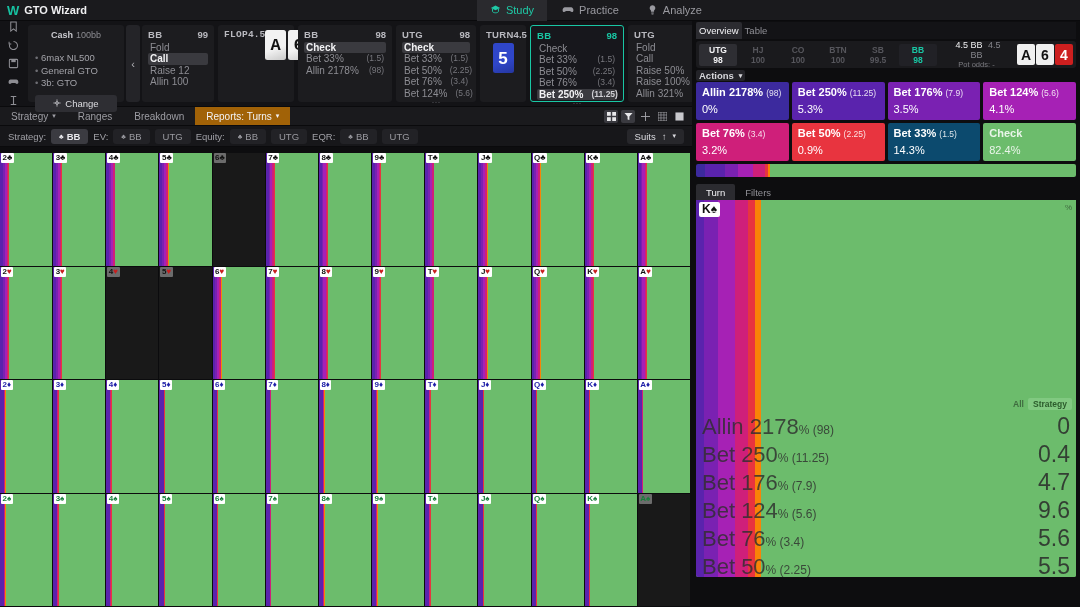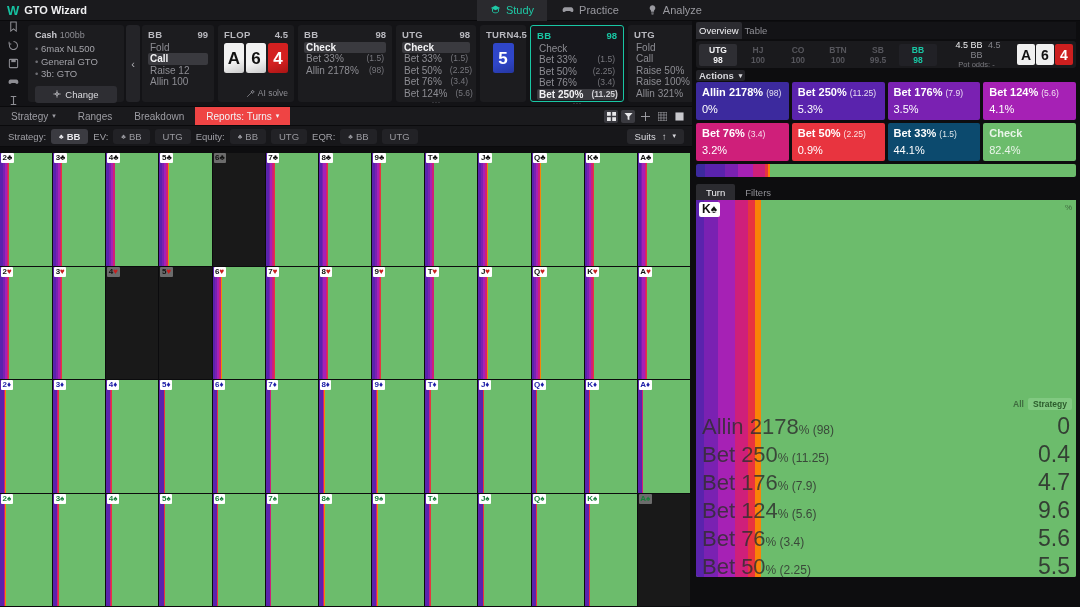--- a/index.html
+++ b/index.html
@@ -50,37 +50,37 @@
   }
   .panel-head { display: flex; justify-content: space-between; font-size: 9.5px; color: #b9b9bf; margin-bottom: 2px; font-weight:bold; }
   .panel-head .pos { letter-spacing: .3px; }
   .acts { display: flex; flex-direction: column; gap: 0px; }
   .act { display: flex; justify-content: space-between; gap: 8px; font-size: 10px; color: #8d8d93; padding: 0px 2px; border-radius: 2px; line-height: 11.4px; white-space: nowrap; }
   .act .amt { color: #77777d; font-size: 8.5px; }
   .act.sel { background: #3a3a3f; color: #f2f2f4; font-weight: bold; }
   .act.sel .amt { color: #cfcfd4; }
 
   .panel.cfg { width: 96px; padding: 4px 7px; }
-  .cfg-title { font-size: 10px; color: #c8c8cd; font-weight: bold; margin-bottom: 3px;}
+  .cfg-title { font-size: 10px; color: #c8c8cd; font-weight: bold; margin-bottom: 12px; text-align: center;}
   .cfg-title span { color: #8c8c92; font-weight: normal; font-size:9px;}
   .cfg-list { list-style: none; font-size: 9.5px; color: #a3a3a9; line-height: 12.5px; }
   .cfg-list li::before { content: "• "; color: #6e6e74; }
   .change-btn {
     margin-top: 5px; background: #2e2e33; border-radius: 3px; text-align: center;
     font-size: 9.5px; color: #dcdce0; padding: 3px 0; display:flex; align-items:center; justify-content:center; gap:4px;
   }
 
   .collapse {
     width: 14px; background: #242428; margin: 4px 0; border-radius: 3px;
     display: flex; align-items: center; justify-content: center; color: #b0b0b6;
     font-size: 11px; flex: none;
   }
 
   .panel.bb1 { width: 72px; }
-  .panel.board { width: 76px; display: flex; flex-direction: column; }
+  .panel.board { width: 76px; display: flex; flex-direction: row; font-family: Liberation Mono, monospace; }
   .cards { display: flex; gap: 2px; justify-content: center; margin-top: 1px; }
   .pcard {
     width: 21px; height: 30px; border-radius: 2.5px; background: linear-gradient(160deg,#f2f2f2 60%, #c9c9c9);
     color: #121212; font-weight: bold; font-size: 17px; display: flex;
     align-items: center; justify-content: center; line-height: 1;
   }
   .pcard.red { background: linear-gradient(160deg,#d32020 60%, #a81414); color: #fff; }
   .pcard.blue { background: linear-gradient(160deg,#2f46c8 60%, #2536a0); color: #fff; }
   .aisolve { margin-top: auto; text-align: right; font-size: 8.5px; color: #8e8e94; display:flex; gap:3px; justify-content:flex-end; align-items:center;}
 
@@ -91,21 +91,21 @@
   .panel.bbhl .panel-head { color: #19c7a4; }
   .panel.utg2 { width: 88px; }
   .dots { text-align: center; font-size: 9px; color: #5c5c62; line-height: 6px; }
 
   
   .tabsrow {
     height: 19px; background: #1a1a1d; display: flex; align-items: stretch;
     border-bottom: 1px solid #0a0a0c;
   }
   .tabitem { padding: 0 11px; display: flex; align-items: center; font-size: 10px; color: #9d9da3; gap: 4px; }
-  .tabitem.active { background: #ef4444; color: #f2f2f5; justify-content: center; }
+  .tabitem.active { background: #a16207; color: #f2f2f5; justify-content: center; }
   .viewicons { margin-left: auto; display: flex; align-items: center; gap: 3px; padding-right: 6px; }
   .vbtn { width: 14px; height: 13px; display:flex; align-items:center; justify-content:center; color: #a6a6ac; border-radius:2px;}
   .vbtn.on { background: #3a3a40; color: #e8e8ea; }
 
   
   .filterrow {
     height: 21px; background: #17171a; display: flex; align-items: center;
     gap: 5px; padding: 0 8px; border-bottom: 1px solid #0a0a0c; font-size: 9.5px;
   }
   .flabel { color: #a0a0a6; }
@@ -1184,21 +1184,21 @@
         <div class="abox" style="background: rgb(207, 31, 122);">
           <div class="t"><span>Bet 76%</span> <em>(3.4)</em></div>
           <div class="v">3.2%</div>
         </div>
         <div class="abox" style="background: rgb(232, 52, 63);">
           <div class="t"><span>Bet 50%</span> <em>(2.25)</em></div>
           <div class="v">0.9%</div>
         </div>
         <div class="abox" style="background: #0c4a6e;">
           <div class="t"><span>Bet 33%</span> <em>(1.5)</em></div>
-          <div class="v">44.1%</div>
+          <div class="v">14.3%</div>
         </div>
         <div class="abox checkbox" style="background: rgb(108, 188, 108);">
           <div class="t"><span>Check</span></div>
           <div class="v">82.4%</div>
         </div>
       </div>
 
     <div class="stripbar" id="strip">
         <div style="width: 2.5%; background: rgb(60, 42, 158);"></div>
         <div style="width: 5.3%; background: rgb(90, 35, 173);"></div>

